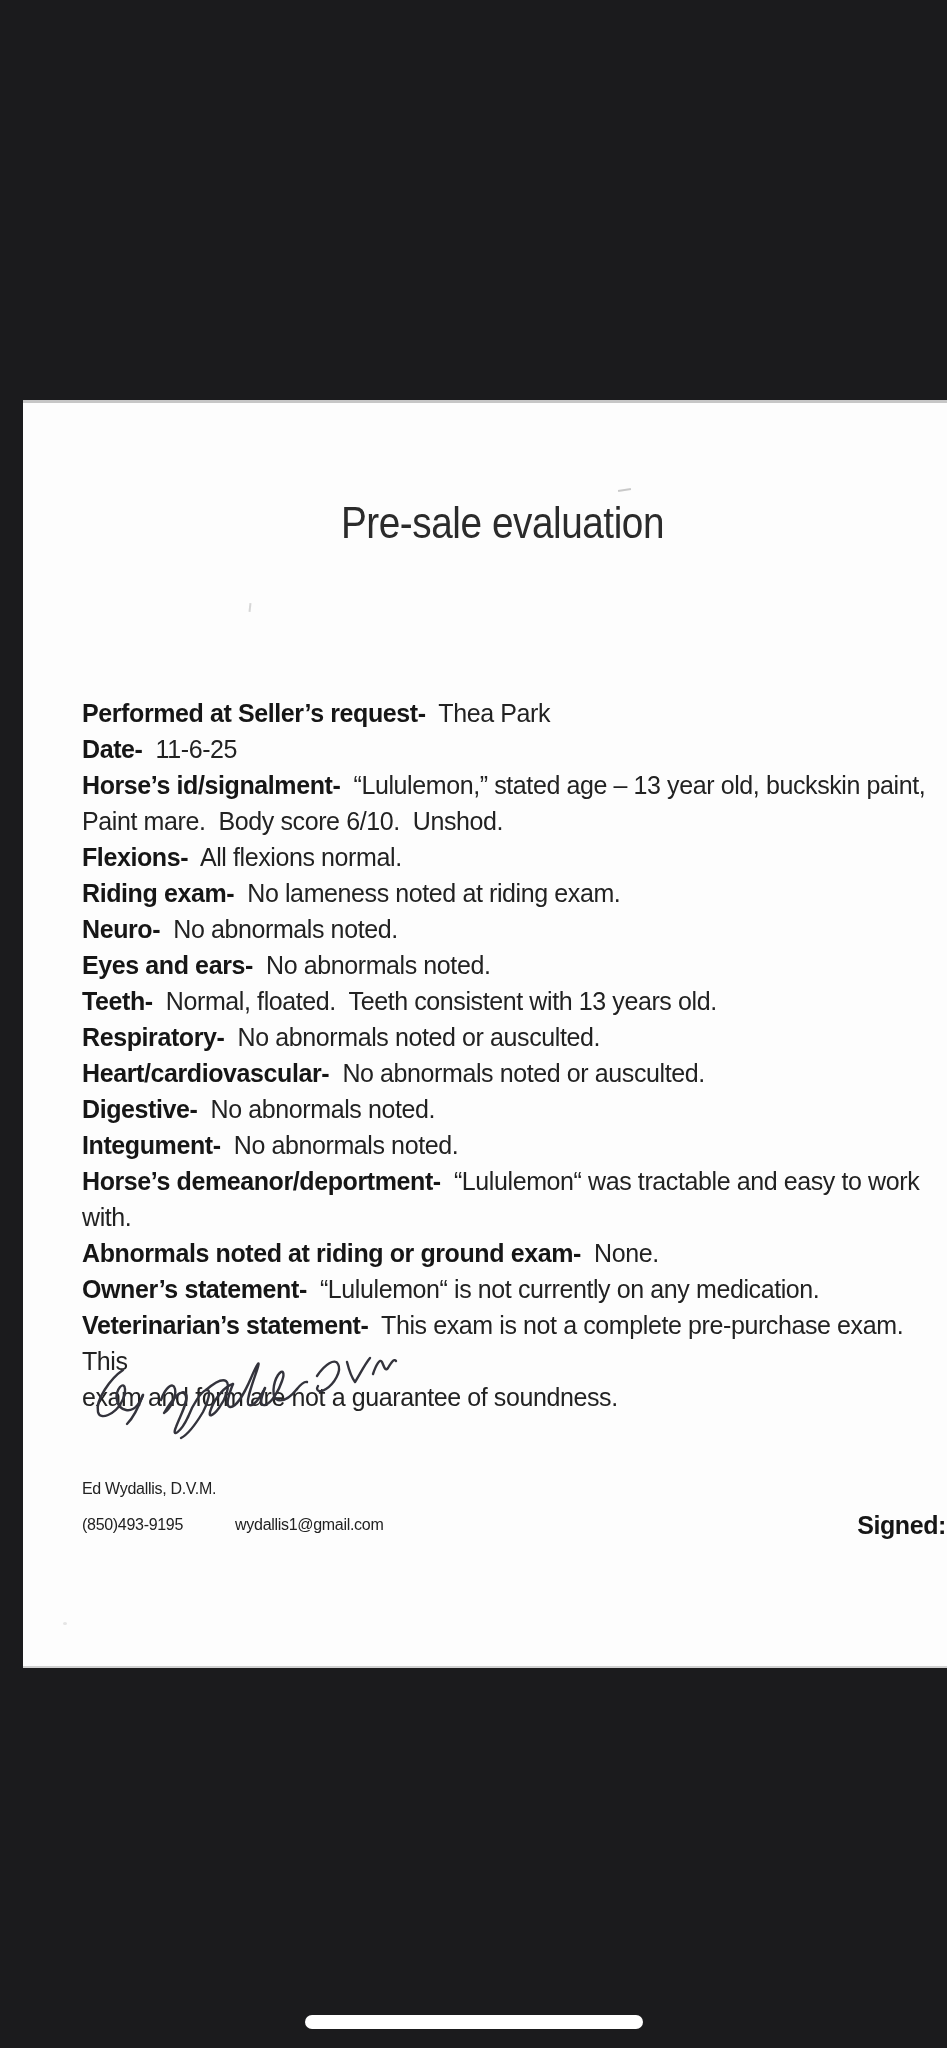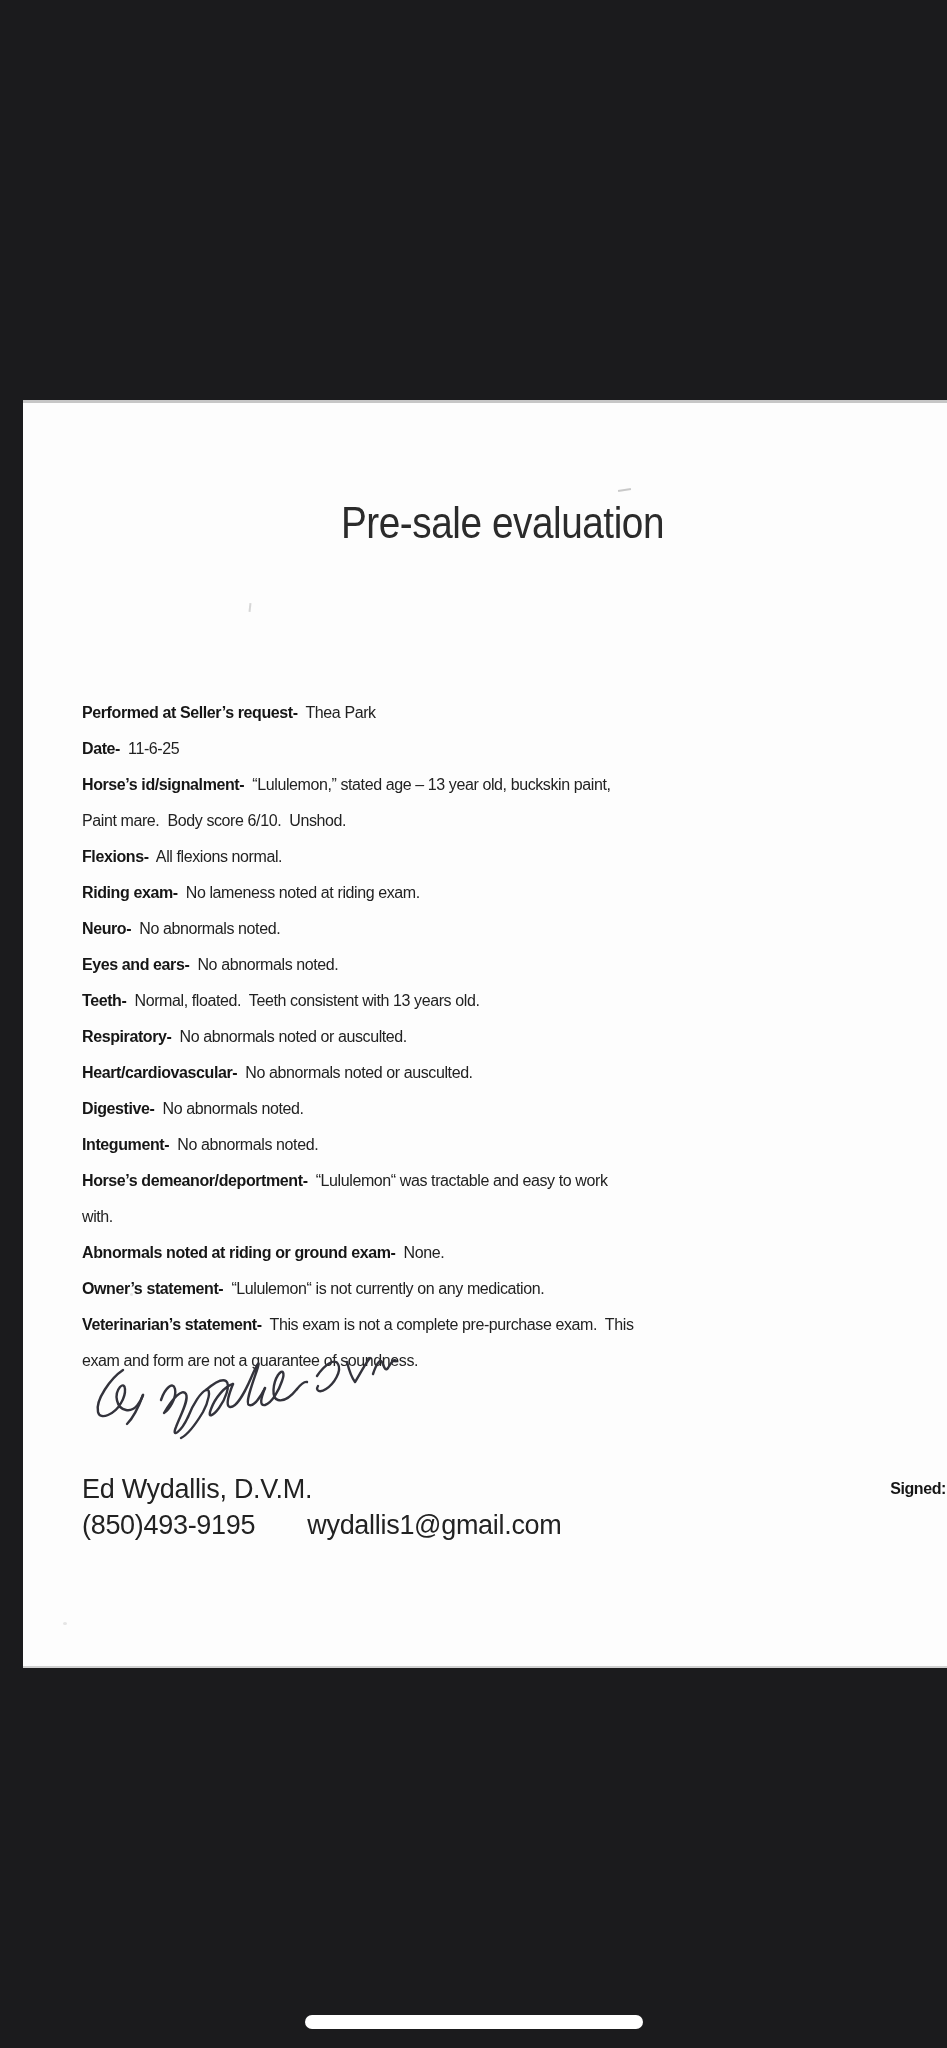--- a/index.html
+++ b/index.html
@@ -27,40 +27,40 @@
     text-align:center;
     font-size:44px;
     font-weight:400;
     color:#2b2b2b;
     letter-spacing:-0.5px;
     transform:translateX(14px) scaleX(0.88);
   }
   .doc-body{
     position:absolute;
     top:220px;left:59px;right:8px;
-    font-size:16px;
+    font-size:25px;
     letter-spacing:-0.4px;
     line-height:36px;
     white-space:pre-wrap;
     overflow-wrap:normal;
   }
   .field{margin:0;}
   .field .label{font-weight:700;color:#161616;}
   .field .value{font-weight:400;color:#222;}
   .signed{margin:20px 0 0 0;font-weight:700;color:#161616;text-align:right;}
   .signature{
     position:absolute;
     left:62px;top:945px;
     width:320px;height:95px;
   }
   .signature svg{display:block;width:100%;height:100%;}
   .contact{
     position:absolute;
     left:59px;top:1068px;
-    font-size:27px;
+    font-size:16px;
     letter-spacing:-0.3px;
     line-height:36px;
     color:#222;
   }
   .contact .email{margin-left:52px;}
   .artifact{position:absolute;pointer-events:none;}
   .art-dash{left:595px;top:86px;width:13px;height:2px;background:#9e9e9e;opacity:.55;transform:rotate(-8deg);}
   .art-tick{left:226px;top:200px;width:2px;height:9px;background:#bdbdbd;opacity:.6;transform:rotate(6deg);}
   .art-dot1{left:107px;top:890px;width:3px;height:3px;background:#cfcfcf;border-radius:50%;opacity:.6;}
   .art-dot2{left:40px;top:1219px;width:4px;height:3px;background:#dadada;border-radius:50%;opacity:.7;}

